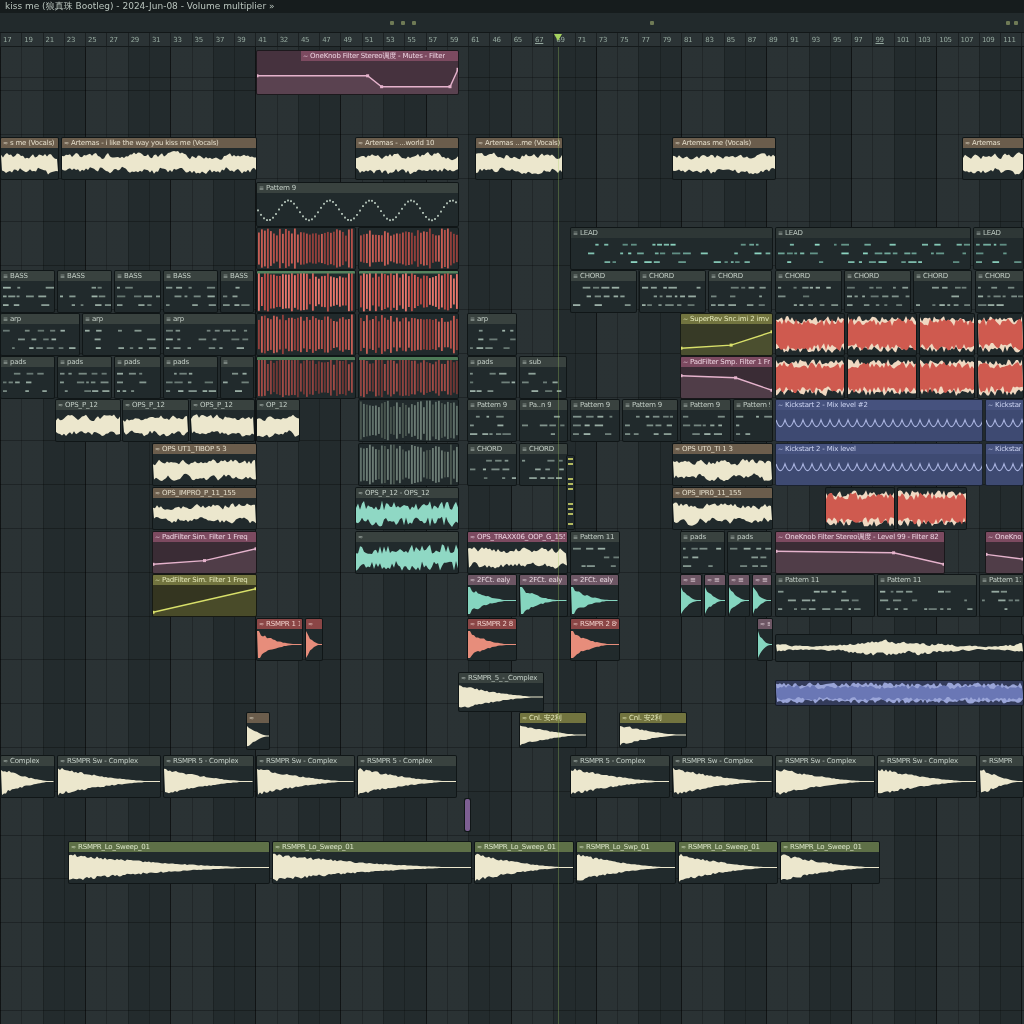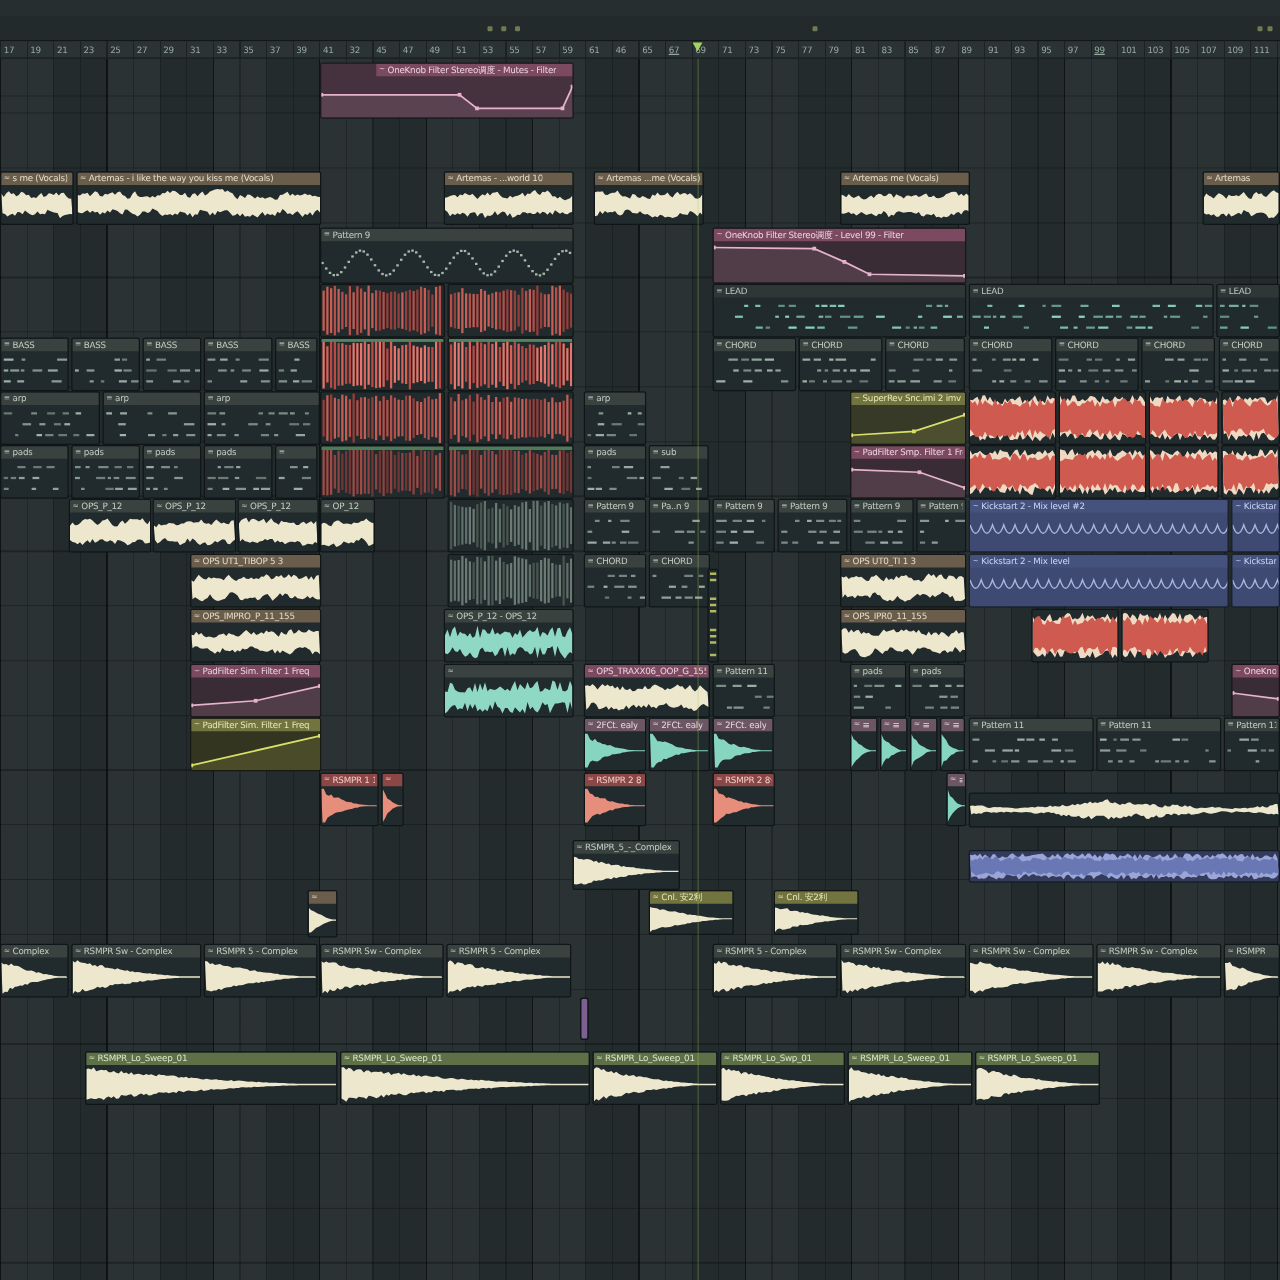--- a/index.html
+++ b/index.html
@@ -32,20 +32,23 @@
   .clip svg{display:block;}
   .playhead-line{position:absolute;top:47px;height:977px;width:1px;
     background:rgba(165,210,95,0.3);z-index:40;}
   .playhead-cap{position:absolute;top:34px;width:0;height:0;border-left:4px solid transparent;
     border-right:4px solid transparent;border-top:7px solid #a5d25f;z-index:41;margin-left:-4px;}
 </style>
 </head>
 <body>
 
 <div class="screen">
+  <div class="titlebar">
+    <span>kiss me  (狼真珠 Bootleg)  -  2024-Jun-08  -  Volume multiplier  »</span>
+  </div>
   <div class="toolbar">
       <span class="tbdot" style="left: 390px;"></span>
       <span class="tbdot" style="left: 401px;"></span>
       <span class="tbdot" style="left: 412px;"></span>
       <span class="tbdot" style="left: 650px;"></span>
       <span class="tbdot" style="left: 1006px;"></span>
       <span class="tbdot" style="left: 1014px;"></span>
     </div>
   <div class="ruler">
       <span class="tick" style="left: 3px;">17</span>
@@ -236,35 +239,20 @@
           <rect x="177" y="25.1" width="2" height="1.8" fill="#a9b8ae"></rect>
           <rect x="180" y="21.9" width="2" height="1.8" fill="#a9b8ae"></rect>
           <rect x="183" y="17.7" width="2" height="1.8" fill="#a9b8ae"></rect>
           <rect x="186" y="13.2" width="2" height="1.8" fill="#a9b8ae"></rect>
           <rect x="189" y="9.4" width="2" height="1.8" fill="#a9b8ae"></rect>
           <rect x="192" y="7.1" width="2" height="1.8" fill="#a9b8ae"></rect>
           <rect x="195" y="6.7" width="2" height="1.8" fill="#a9b8ae"></rect>
           <rect x="198" y="8.4" width="2" height="1.8" fill="#a9b8ae"></rect>
         </svg>
       </div>
-      <div class="clip" style="left: 570px; top: 182px; width: 203px; height: 45px; background: rgb(58, 44, 53);">
-        <div class="clip-header" style="background: rgb(124, 74, 96); color: rgb(236, 211, 224);">
-          <span class="clip-icon">~</span>
-          <span class="clip-label">OneKnob Filter Stereo调度 - Level 99 - Filter</span>
-        </div>
-        <svg width="201" height="33">
-          <path d="M0.0,5.0 L80.4,5.9 L104.5,16.5 L124.6,26.4 L201.0,27.7 L201,33 L0,33 Z" fill="#e5b3cc" fill-opacity="0.13"></path>
-          <path d="M0.0,5.0 L80.4,5.9 L104.5,16.5 L124.6,26.4 L201.0,27.7" stroke="#e5b3cc" stroke-width="1.4" fill="none"></path>
-          <rect x="-1.5" y="3.5" width="3" height="3" fill="#e5b3cc"></rect>
-          <rect x="78.9" y="4.4" width="3" height="3" fill="#e5b3cc"></rect>
-          <rect x="103.0" y="15.0" width="3" height="3" fill="#e5b3cc"></rect>
-          <rect x="123.1" y="24.9" width="3" height="3" fill="#e5b3cc"></rect>
-          <rect x="199.5" y="26.2" width="3" height="3" fill="#e5b3cc"></rect>
-        </svg>
-      </div>
       <div class="clip" style="left: 570px; top: 227px; width: 203px; height: 43px;">
         <div class="clip-header" style="background: rgb(46, 55, 54); color: rgb(188, 200, 192);">
           <span class="clip-icon">≡</span>
           <span class="clip-label">LEAD</span>
         </div>
         <svg width="201" height="31">
           <rect x="24.3" y="5.8" width="3.3" height="1.8" fill="#8fd8c4" opacity="0.87"></rect>
           <rect x="33.2" y="5.8" width="4.1" height="1.8" fill="#8fd8c4" opacity="0.85"></rect>
           <rect x="51.6" y="5.8" width="5.2" height="1.8" fill="#8fd8c4" opacity="0.57"></rect>
           <rect x="60.0" y="5.8" width="5.7" height="1.8" fill="#8fd8c4" opacity="0.59"></rect>
@@ -1603,20 +1591,33 @@
           <rect x="15.7" y="5.8" width="6.8" height="1.8" fill="#9fb4aa" opacity="0.94"></rect>
           <rect x="28.3" y="5.8" width="4.9" height="1.8" fill="#9fb4aa" opacity="0.87"></rect>
           <rect x="37.3" y="5.8" width="7.8" height="1.8" fill="#9fb4aa" opacity="0.78"></rect>
           <rect x="23.4" y="14.5" width="6.6" height="1.8" fill="#9fb4aa" opacity="0.81"></rect>
           <rect x="32.4" y="14.5" width="5.9" height="1.8" fill="#9fb4aa" opacity="0.71"></rect>
           <rect x="12.1" y="23.2" width="7.0" height="1.8" fill="#9fb4aa" opacity="0.65"></rect>
           <rect x="24.3" y="23.2" width="5.7" height="1.8" fill="#9fb4aa" opacity="0.71"></rect>
           <rect x="32.6" y="23.2" width="6.6" height="1.8" fill="#9fb4aa" opacity="0.69"></rect>
         </svg>
       </div>
+      <div class="clip" style="left: 775px; top: 531px; width: 170px; height: 43px; background: rgb(58, 44, 53);">
+        <div class="clip-header" style="background: rgb(124, 74, 96); color: rgb(236, 211, 224);">
+          <span class="clip-icon">~</span>
+          <span class="clip-label">OneKnob Filter Stereo调度 - Level 99 - Filter 82</span>
+        </div>
+        <svg width="168" height="31">
+          <path d="M0.0,9.3 L117.6,10.8 L168.0,22.3 L168,31 L0,31 Z" fill="#e5b3cc" fill-opacity="0.13"></path>
+          <path d="M0.0,9.3 L117.6,10.8 L168.0,22.3" stroke="#e5b3cc" stroke-width="1.4" fill="none"></path>
+          <rect x="-1.5" y="7.8" width="3" height="3" fill="#e5b3cc"></rect>
+          <rect x="116.1" y="9.3" width="3" height="3" fill="#e5b3cc"></rect>
+          <rect x="166.5" y="20.8" width="3" height="3" fill="#e5b3cc"></rect>
+        </svg>
+      </div>
       <div class="clip" style="left: 985px; top: 531px; width: 39px; height: 43px; background: rgb(58, 44, 53);">
         <div class="clip-header" style="background: rgb(124, 74, 96); color: rgb(236, 211, 224);">
           <span class="clip-icon">~</span>
           <span class="clip-label">OneKnob</span>
         </div>
         <svg width="37" height="31">
           <path d="M0.0,12.4 L37.0,17.1 L37,31 L0,31 Z" fill="#e5b3cc" fill-opacity="0.13"></path>
           <path d="M0.0,12.4 L37.0,17.1" stroke="#e5b3cc" stroke-width="1.4" fill="none"></path>
           <rect x="-1.5" y="10.9" width="3" height="3" fill="#e5b3cc"></rect>
           <rect x="35.5" y="15.6" width="3" height="3" fill="#e5b3cc"></rect>

